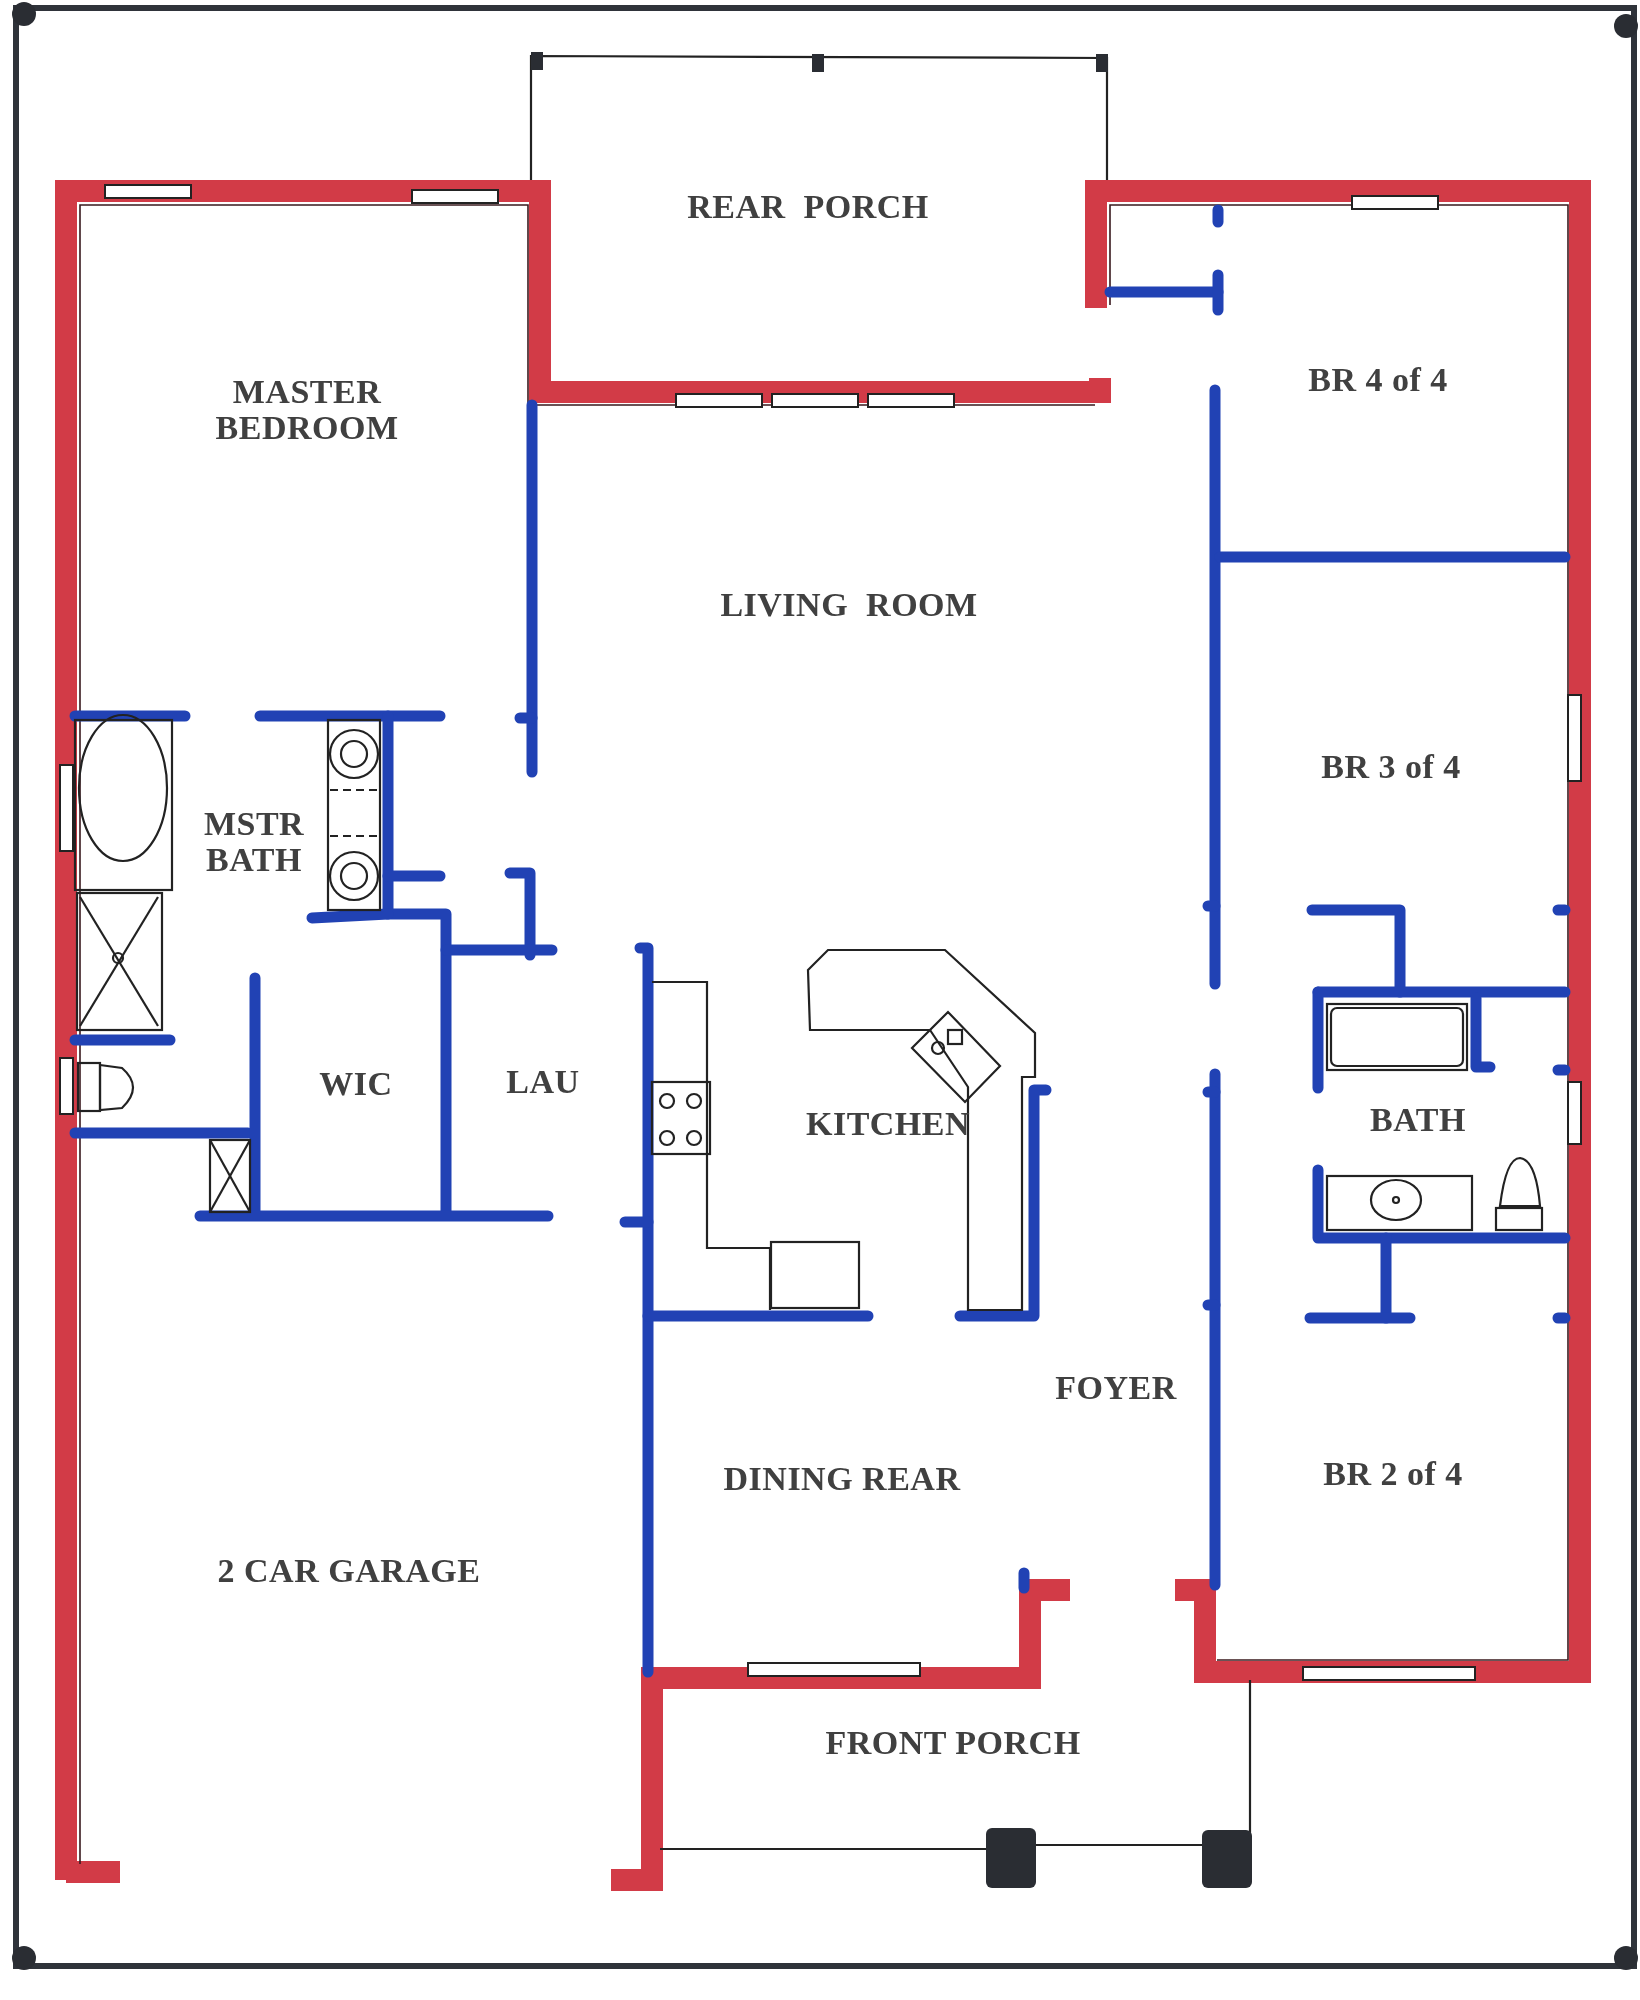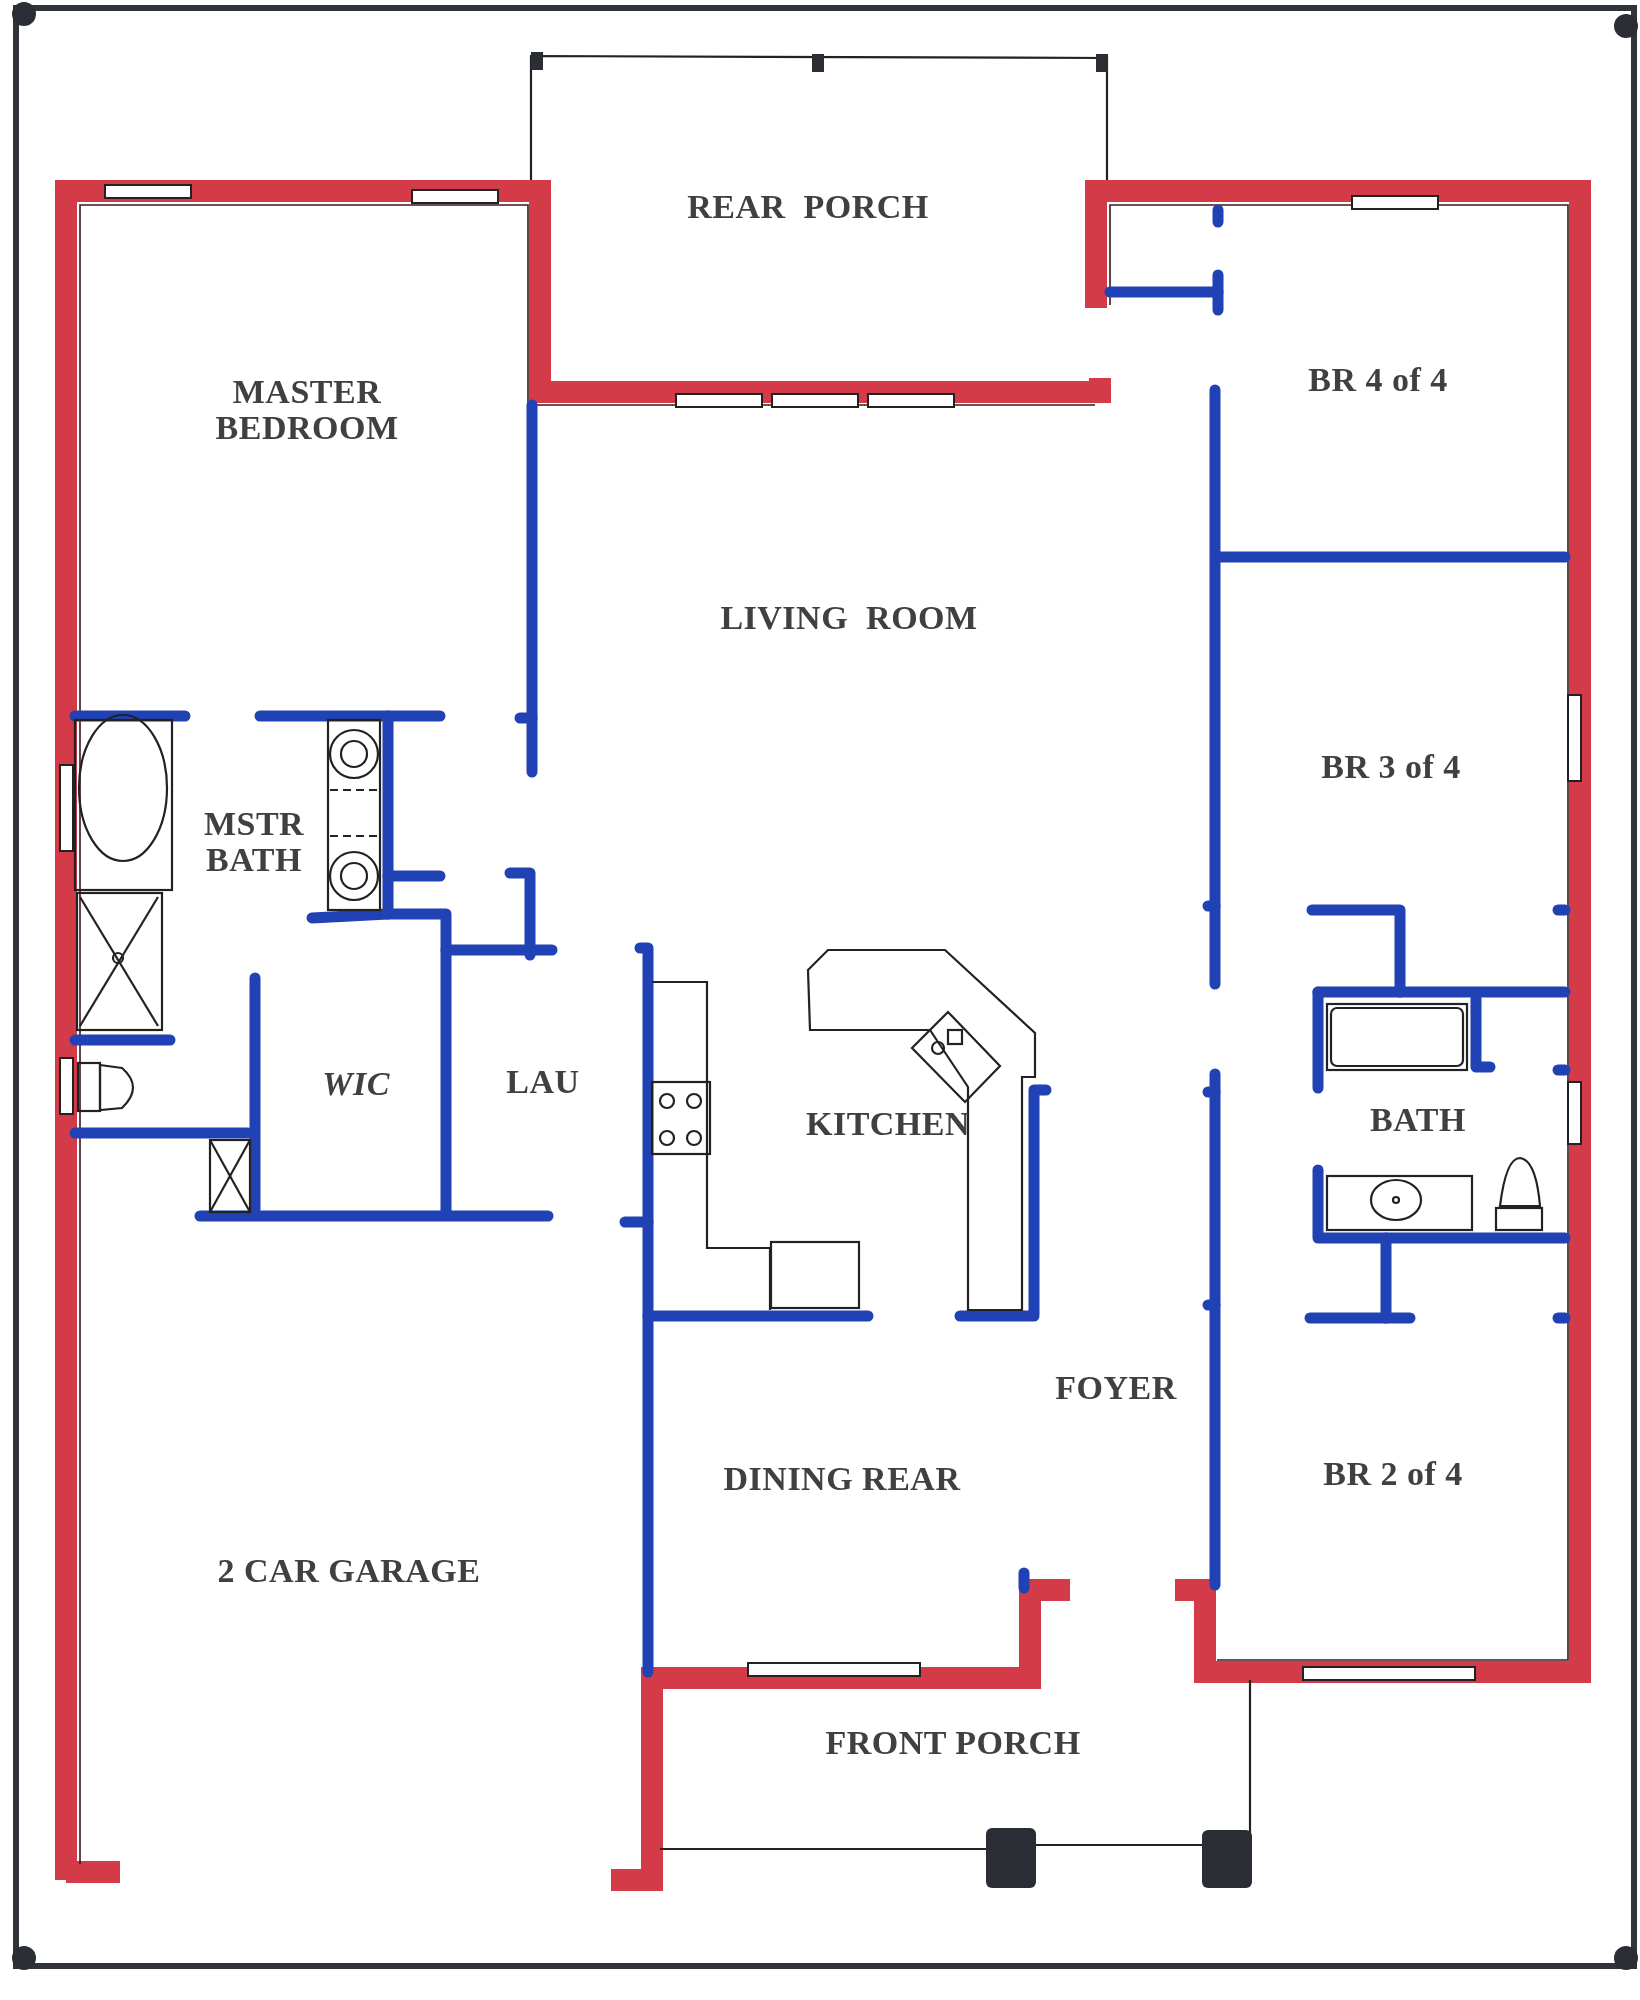--- a/index.html
+++ b/index.html
@@ -175,28 +175,28 @@
     <rect class="post" x="986" y="1828" width="50" height="60" rx="6"></rect>
     <rect class="post" x="1202" y="1830" width="50" height="58" rx="6"></rect>
   </g>
 </svg>
 
 <div class="label" style="left:808px; top:207px; white-space:pre;">REAR  PORCH</div>
 <div class="label" style="left:307px; top:410px;">
   <div>MASTER</div>
   <div>BEDROOM</div>
 </div>
-<div class="label" style="left:849px; top:605px; white-space:pre;margin-top:13px;">LIVING  ROOM</div>
+<div class="label" style="left:849px; top:605px; white-space:pre;">LIVING  ROOM</div>
 <div class="label" style="left:1378px; top:380px;font-family:Liberation Serif, serif;">BR 4 of 4</div>
 <div class="label" style="left:1391px; top:767px;">BR 3 of 4</div>
 <div class="label" style="left:254px; top:842px;">
   <div>MSTR</div>
   <div>BATH</div>
 </div>
-<div class="label" style="left:356px; top:1084px;font-style:italic;">WIC</div>
+<div class="label" style="left:356px; top:1084px;">WIC</div>
 <div class="label" style="left:543px; top:1082px;">LAU</div>
 <div class="label" style="left:840px; top:1124px;margin-left:48px;">KITCHEN</div>
 <div class="label" style="left:1418px; top:1120px;">BATH</div>
 <div class="label" style="left:1116px; top:1388px;">FOYER</div>
 <div class="label" style="left:842px; top:1479px;">DINING REAR</div>
 <div class="label" style="left:1393px; top:1474px;">BR 2 of 4</div>
 <div class="label" style="left:349px; top:1571px;">2 CAR GARAGE</div>
 <div class="label" style="left:953px; top:1743px;">FRONT PORCH</div>
 
 </body></html>

